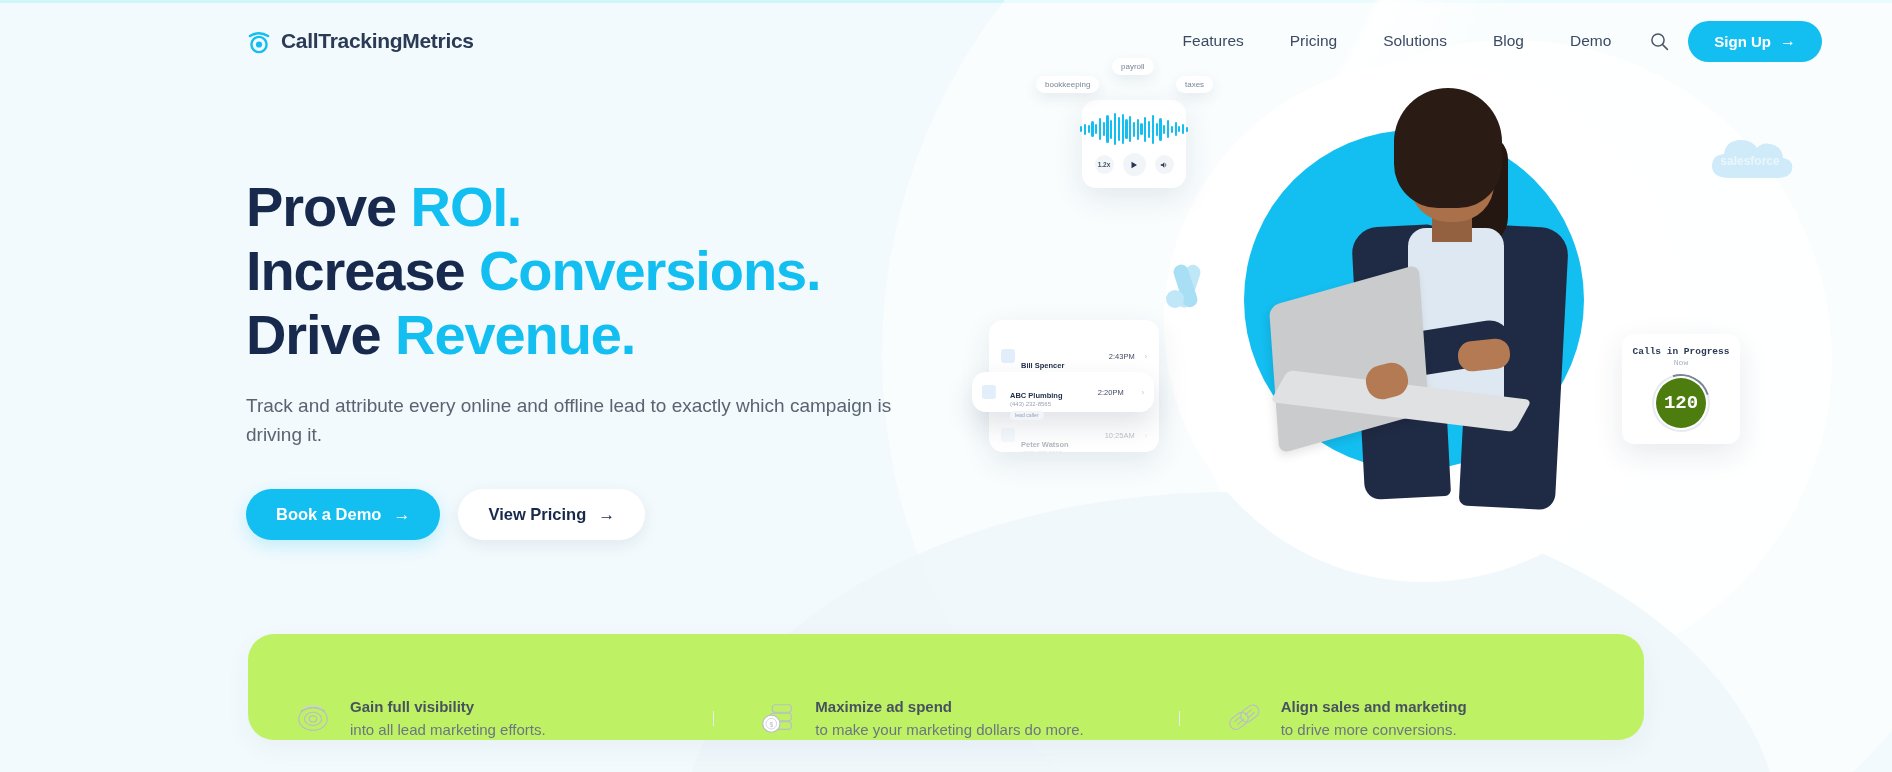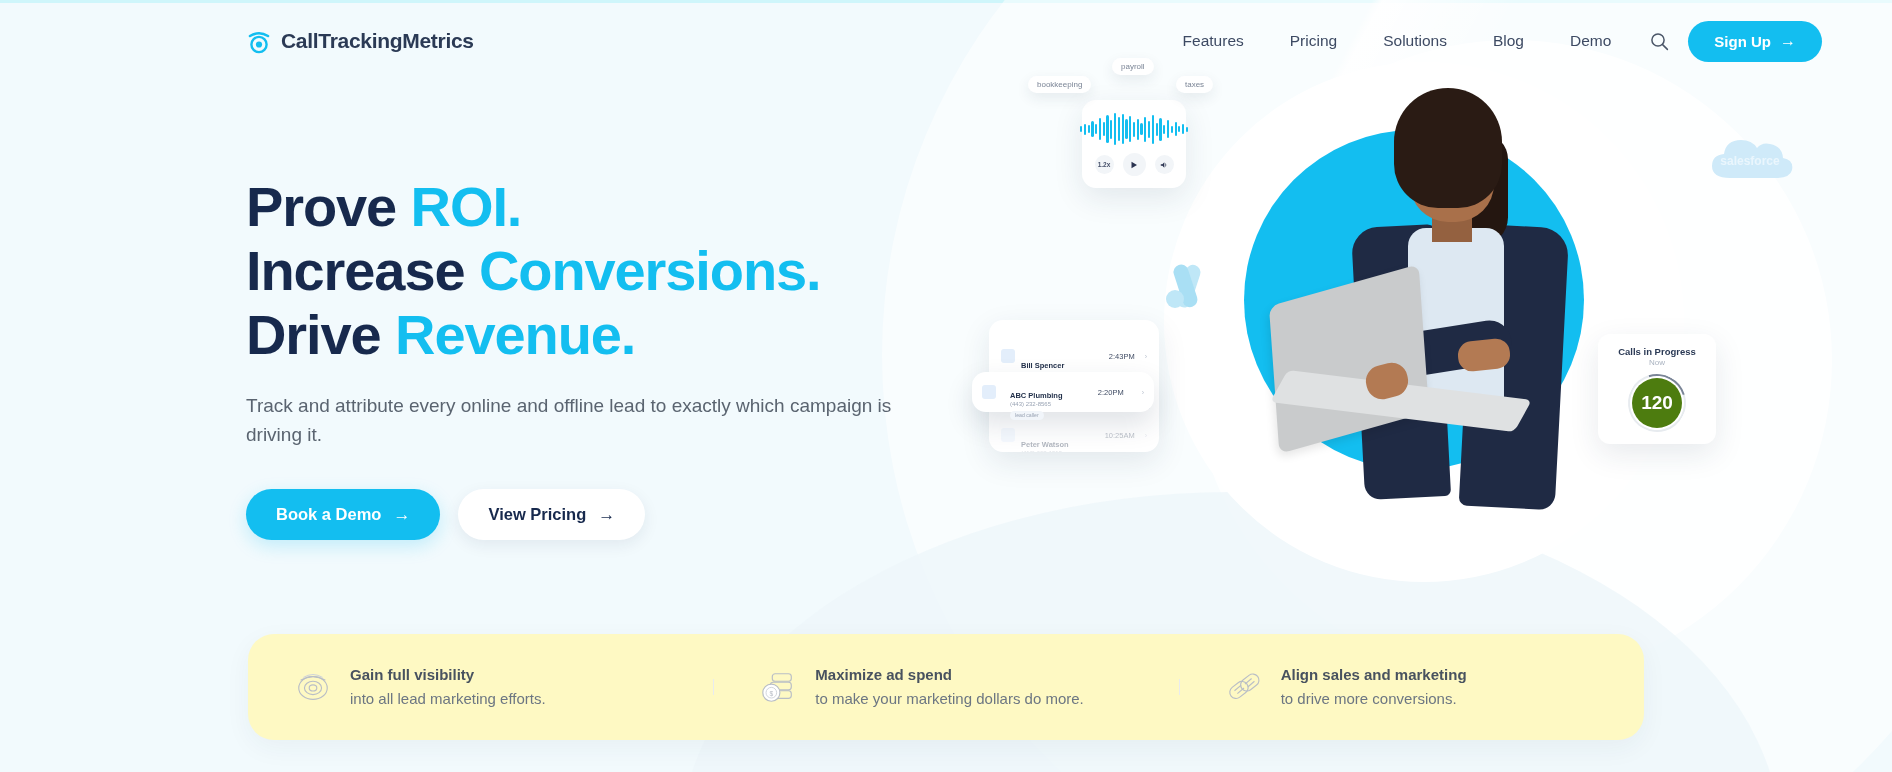--- a/index.html
+++ b/index.html
@@ -320,21 +320,21 @@
     position: absolute;
     background: #ffffff;
     border-radius: 11px;
     padding: 4px 9px;
     font-size: 8px;
     color: #7b8596;
     box-shadow: 0 5px 14px rgba(30,50,80,.09);
     white-space: nowrap;
     z-index: 7;
   }
-  .pill-bookkeeping { top: 24px; left: 14px; }
+  .pill-bookkeeping { top: 24px; left: 22px; }
   .pill-payroll     { top: 6px;  left: 98px; }
   .pill-taxes       { top: 24px; left: 162px; }
 
   .calls-card {
     top: 268px; left: -25px;
     width: 170px; height: 132px;
     padding: 10px 9px;
     z-index: 5;
     overflow: hidden;
   }
@@ -365,26 +365,27 @@
   .highlight-card {
     top: 320px; left: -42px;
     width: 182px; height: 40px;
     padding: 8px 10px;
     z-index: 8;
     display: flex; align-items: center; gap: 14px;
     box-shadow: 0 12px 28px rgba(30,50,80,.14);
   }
 
   .progress-card {
-    top: 282px; left: 584px;
+    top: 282px; left: 608px;
     width: 118px; height: 110px;
     padding: 12px 8px;
     z-index: 9;
     text-align: center;
     border-radius: 12px;
+    font-family: Liberation Mono, monospace;
   }
   .progress-title { font-size: 9.5px; font-weight: bold; color: #2b3a55; }
   .progress-sub   { font-size: 8px; color: #aab3c0; margin-top: 1px; }
   .gauge {
     position: relative;
     width: 58px; height: 58px;
     margin: 7px auto 0;
   }
   .gauge-track {
     position: absolute; inset: 0;
@@ -405,24 +406,24 @@
   .wm { position: absolute; z-index: 3; }
   .wm-ads   { top: 200px; left: 140px; }
   .wm-cloud { top: 78px;  left: 690px; }
 
   
   .feature-bar {
     position: absolute;
     left: 248px; right: 248px;
     bottom: 32px;
     height: 106px;
-    background: #fef9c3;
+    background: #bef264;
     border-radius: 26px;
     display: flex;
-    align-items: center;
+    align-items: flex-end;
     z-index: 35;
     box-shadow: 0 8px 26px rgba(30,50,80,.05);
   }
   .feature {
     flex: 1;
     display: flex;
     align-items: center;
     gap: 18px;
     padding: 0 46px;
     position: relative;

